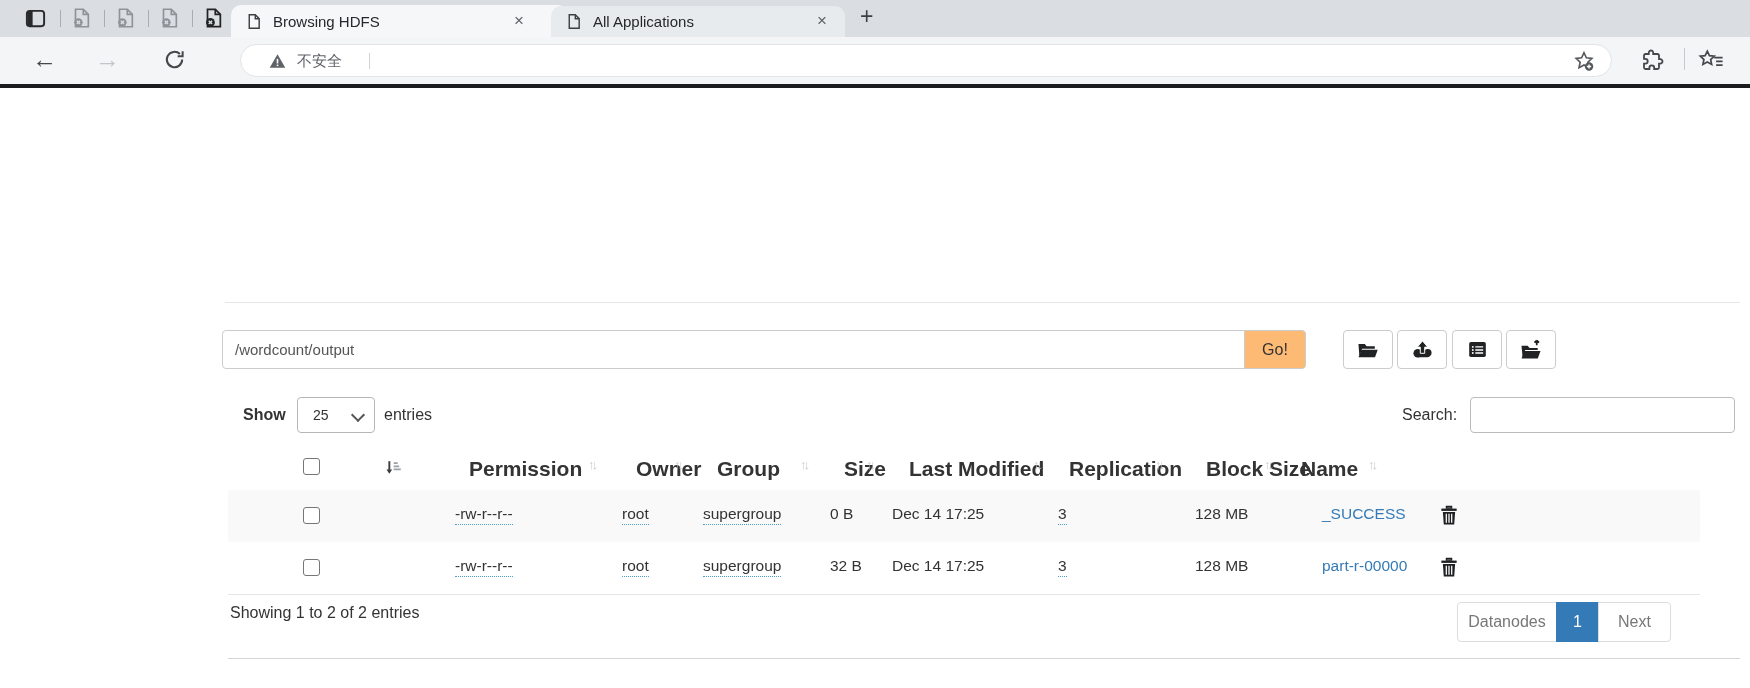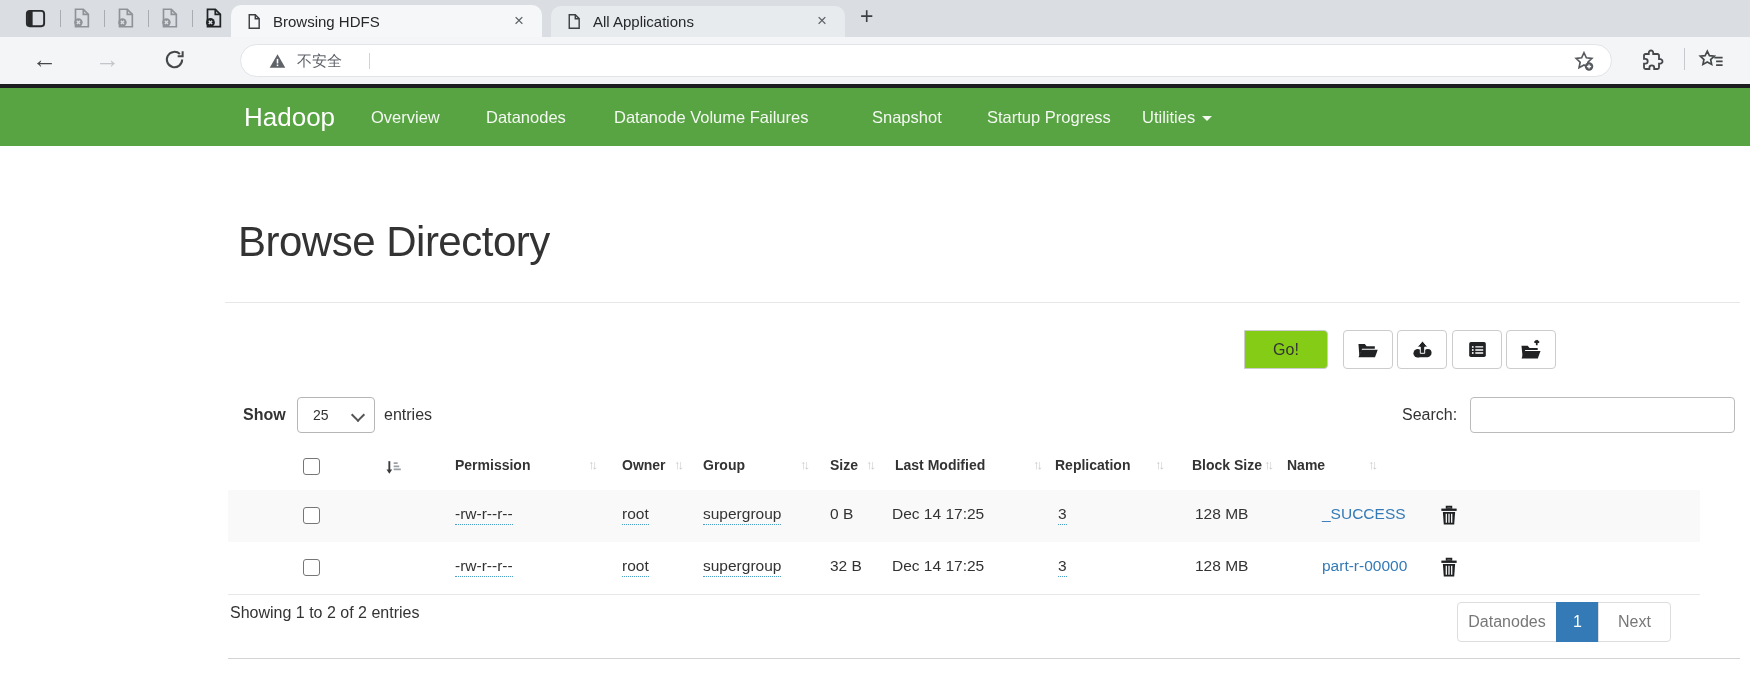--- a/index.html
+++ b/index.html
@@ -3,21 +3,21 @@
 <meta charset="utf-8">
 <style>
   html,body{margin:0;padding:0;background:#fff;font-family:"Liberation Sans","DejaVu Sans",sans-serif;}
   #screen{position:relative;width:1750px;height:688px;background:#fff;overflow:hidden;}
   .abs{position:absolute;}
 
   
   .tabstrip{position:absolute;left:0;top:0;width:1750px;height:37px;background:#dadee3;}
   .strip-sep{position:absolute;top:10px;width:1px;height:17px;background:#a9adb2;}
   .tab{position:absolute;border-radius:10px 10px 0 0;display:flex;align-items:center;}
-  .tab.active{background:#f6f7f8;}
+  .tab.active{background:#f6f7f8;padding-left:26px;}
   .tab.inactive{background:#e8ebee;}
   .tab-title{font-size:15px;color:#26282b;white-space:nowrap;}
   .tab-close{font-size:17px;color:#5f6368;line-height:1;}
   .toolbar{position:absolute;left:0;top:37px;width:1750px;height:47px;background:#f3f5f6;}
   .nav-glyph{font-size:25px;line-height:1;}
   .pill{position:absolute;left:240px;top:44px;width:1372px;height:33px;background:#fff;border:1px solid #e1e4e8;border-radius:17px;box-sizing:border-box;}
   .pill-sep{position:absolute;top:8px;width:1px;height:16px;background:#cfd2d6;}
   .url-host{font-size:15.5px;color:#202124;}
   .url-path{font-size:15.5px;color:#6b7075;}
   .blackline{position:absolute;left:0;top:84px;width:1750px;height:4px;background:#1b1d1e;}
@@ -25,31 +25,31 @@
   
   .hnav{position:absolute;left:0;top:88px;width:1750px;height:58px;background:#58a342;}
   .hnav-brand{position:absolute;top:14px;font-size:26px;color:#ffffff;}
   .hnav-item{position:absolute;top:20px;font-size:16.5px;color:rgba(255,255,255,.93);white-space:nowrap;cursor:pointer;}
   .caret{display:inline-block;width:0;height:0;border-left:5px solid transparent;border-right:5px solid transparent;border-top:5px solid rgba(255,255,255,.93);margin-left:7px;vertical-align:middle;}
 
   
   .h1{position:absolute;left:238px;top:218px;font-size:42px;font-weight:400;color:#333;letter-spacing:-.5px;}
   .hr{position:absolute;height:1px;background:#e7e7e7;}
   .path-input{position:absolute;left:222px;top:330px;width:1023px;height:39px;box-sizing:border-box;border:1px solid #ccc;border-radius:4px 0 0 4px;padding:0 12px;font-size:15px;color:#555;font-family:"Liberation Sans",sans-serif;background:#fff;}
-  .go-btn{position:absolute;left:1244px;top:330px;width:84px;height:39px;box-sizing:border-box;border:1px solid #ccc;border-radius:0 4px 4px 0;background:#84cc16;font-size:16px;color:#333;display:flex;align-items:center;justify-content:center;cursor:pointer;}
+  .go-btn{position:absolute;left:1244px;top:330px;width:62px;height:39px;box-sizing:border-box;border:1px solid #ccc;border-radius:0 4px 4px 0;background:#fdba74;font-size:16px;color:#333;display:flex;align-items:center;justify-content:center;cursor:pointer;}
   .icon-btn{position:absolute;top:330px;width:50px;height:39px;box-sizing:border-box;border:1px solid #ccc;border-radius:4px;background:#fff;display:flex;align-items:center;justify-content:center;cursor:pointer;}
   .ctl-text{position:absolute;font-size:16px;color:#333;}
   .sel{position:absolute;left:297px;top:397px;width:78px;height:36px;box-sizing:border-box;border:1px solid #b6b6b6;border-radius:4px;background:#fff;cursor:pointer;}
   .sel-val{position:absolute;left:15px;top:9px;font-size:14px;color:#333;}
   .sel-chev{position:absolute;right:11px;top:12px;width:8px;height:8px;border-left:2px solid #555;border-bottom:2px solid #555;transform:rotate(-45deg);}
   .search-input{position:absolute;left:1470px;top:397px;width:265px;height:36px;box-sizing:border-box;border:1px solid #bbb;border-radius:4px;background:#fff;padding:0 8px;font-size:15px;font-family:"Liberation Sans",sans-serif;}
 
   
   .thead{position:absolute;left:228px;top:445px;width:1472px;height:45px;border-bottom:1px solid #d9d9d9;}
-  .th{position:absolute;top:12px;font-size:14px;font-weight:bold;color:#333;white-space:nowrap;}
+  .th{position:absolute;top:12px;font-size:21px;font-weight:bold;color:#333;white-space:nowrap;margin-left:14px;}
   .sort-pair{position:absolute;top:12px;font-size:13px;color:#c9c9c9;letter-spacing:-3px;}
   .sort-pair::after{content:"↑↓";}
   .trow{position:absolute;left:228px;width:1472px;height:52px;border-bottom:1px solid #e7e7e7;}
   .td{position:absolute;top:15px;font-size:15.5px;color:#333;white-space:nowrap;}
   .dotted{border-bottom:1px dotted #4aa0c9;padding-bottom:1px;cursor:pointer;}
   .flink{color:#337ab7;text-decoration:none;cursor:pointer;}
   .cb{position:absolute;width:17px;height:17px;appearance:none;-webkit-appearance:none;border:1.6px solid #767676;border-radius:3px;background:#fff;margin:0;cursor:pointer;}
 
   
   .pg{position:absolute;top:602px;height:40px;box-sizing:border-box;border:1px solid #ddd;background:#fff;font-size:16px;color:#777;display:flex;align-items:center;justify-content:center;cursor:pointer;}
@@ -166,33 +166,24 @@
   <div class="abs" style="left:1684px;top:48px;width:1px;height:22px;background:#c6c9cd;"></div>
   <span class="abs" style="left:1698px;top:48px;">
     <svg width="26" height="24" viewBox="0 0 28 24">
         <path d="M10 2.5l2.3 4.8 5.2.6-3.9 3.6 1.1 5.2-4.7-2.6-4.7 2.6 1.1-5.2L2.5 7.9l5.2-.6z" fill="none" stroke="#45484b" stroke-width="1.8"></path>
         <path d="M17.5 9.5h9M19.5 13.5h7M19.5 17.5h7" stroke="#45484b" stroke-width="1.8"></path>
       </svg>
   </span>
 
   <div class="blackline"></div>
 
-  <div class="hnav">
-    <span class="hnav-brand" style="left:244px;">Hadoop</span>
-    <span class="hnav-item" style="left:371px;">Overview</span>
-    <span class="hnav-item" style="left:486px;">Datanodes</span>
-    <span class="hnav-item" style="left:614px;">Datanode Volume Failures</span>
-    <span class="hnav-item" style="left:872px;">Snapshot</span>
-    <span class="hnav-item" style="left:987px;">Startup Progress</span>
-    <span class="hnav-item" style="left:1142px;"><span>Utilities</span><span class="caret"></span></span>
-  </div>
-
-  <div class="h1">Browse Directory</div>
+
   <div class="hr" style="left:225px;top:302px;width:1515px;"></div>
 
+  <input class="path-input" type="text" value="/wordcount/output" style="">
   <div class="go-btn">Go!</div>
 
   <div class="icon-btn" style="left:1343px;">
     <svg width="22" height="20" viewBox="0 0 24 22">
         <path d="M1.5 4.5h7l2 2.5h9v2.5h-14l-3 8z" fill="#202224"></path>
         <path d="M4.7 10.8h18l-3 8.2H1.6z" fill="#202224"></path>
       </svg>
   </div>
   <div class="icon-btn" style="left:1397px;">
     <svg width="23" height="21" viewBox="0 0 24 22">

